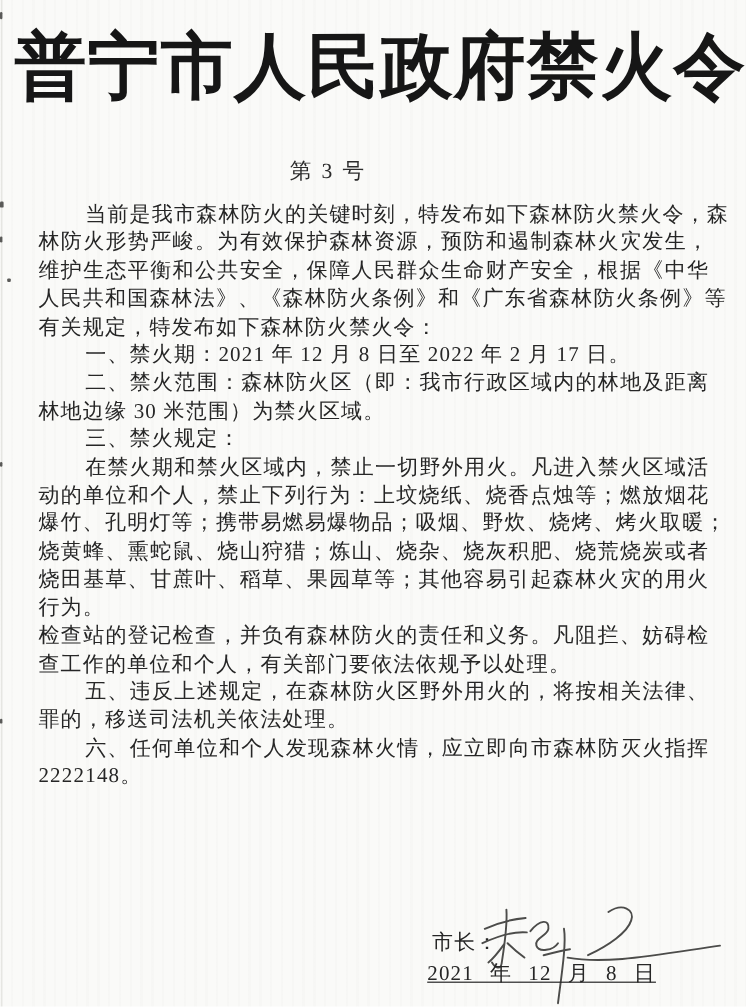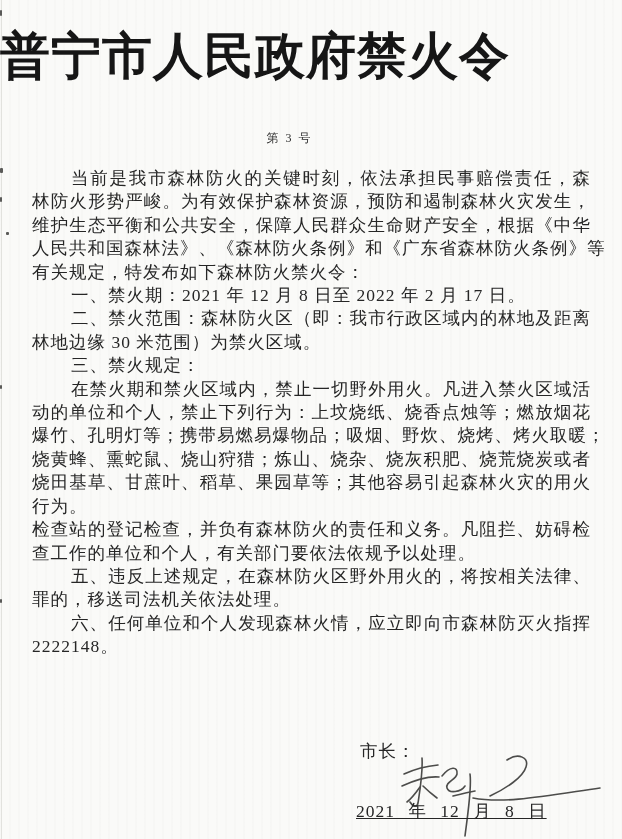--- a/index.html
+++ b/index.html
@@ -37,34 +37,34 @@
     position: absolute;
     background: #5a5a58;
     border-radius: 1px;
   }
 
   .doc-title {
     position: absolute;
     left: 0; top: 20px;
     width: 622px;
     margin: 0;
-    text-align: left;
-    font-size: 50px;
+    text-align: right;
+    font-size: 60px;
     line-height: 72px;
     font-weight: 700;
     letter-spacing: 1px;
     color: #161616;
     white-space: nowrap;
   }
   .doc-number {
     position: absolute;
-    left: 16px; top: 130px;
+    left: 0; top: 130px;
     width: 547px;
     text-align: center;
-    font-size: 12px;
+    font-size: 18px;
     letter-spacing: 2px;
     color: #2b2b2b;
   }
 
   .doc-body {
     position: absolute;
     left: 32px; top: 167px;
     width: 559px;
     font-size: 17.5px;
     line-height: 23.4px;
@@ -80,21 +80,21 @@
   .body-line.para-end {
     text-align-last: left;
     white-space: normal;
   }
   .body-line.para-start {
     text-indent: 39px;
   }
 
   .signature-block .signer-line {
     position: absolute;
-    left: 360px; top: 739px;
+    left: 360px; top: 773px;
     font-size: 17.5px;
     letter-spacing: 1px;
     color: #262626;
   }
   .signature-svg {
     position: absolute;
     left: 395px; top: 752px;
     width: 210px; height: 88px;
   }
   .signature-date {
@@ -121,21 +121,21 @@
   <div class="speck" style="left:0; top:197px; width:2px; height:5px;"></div>
   <div class="speck" style="left:6px; top:232px; width:3px; height:3px;"></div>
   <div class="speck" style="left:0; top:385px; width:2px; height:4px;"></div>
   <div class="speck" style="left:0; top:599px; width:2px; height:4px;"></div>
 
   <h1 class="doc-title">普宁市人民政府禁火令</h1>
 
   <div class="doc-number">第 3 号</div>
 
   <div class="doc-body" id="doc-body">
-      <div class="body-line para-start">当前是我市森林防火的关键时刻，依法承担民事赔偿责任，森</div>
+      <div class="body-line para-start">当前是我市森林防火的关键时刻，特发布如下森林防火禁火令，森</div>
       <div class="body-line">林防火形势严峻。为有效保护森林资源，预防和遏制森林火灾发生，</div>
       <div class="body-line">维护生态平衡和公共安全，保障人民群众生命财产安全，根据《中华</div>
       <div class="body-line">人民共和国森林法》、《森林防火条例》和《广东省森林防火条例》等</div>
       <div class="body-line para-end">有关规定，特发布如下森林防火禁火令：</div>
       <div class="body-line para-start para-end">一、禁火期：2021 年 12 月 8 日至 2022 年 2 月 17 日。</div>
       <div class="body-line para-start">二、禁火范围：森林防火区（即：我市行政区域内的林地及距离</div>
       <div class="body-line para-end">林地边缘 30 米范围）为禁火区域。</div>
       <div class="body-line para-start para-end">三、禁火规定：</div>
       <div class="body-line para-start">在禁火期和禁火区域内，禁止一切野外用火。凡进入禁火区域活</div>
       <div class="body-line">动的单位和个人，禁止下列行为：上坟烧纸、烧香点烛等；燃放烟花</div>

